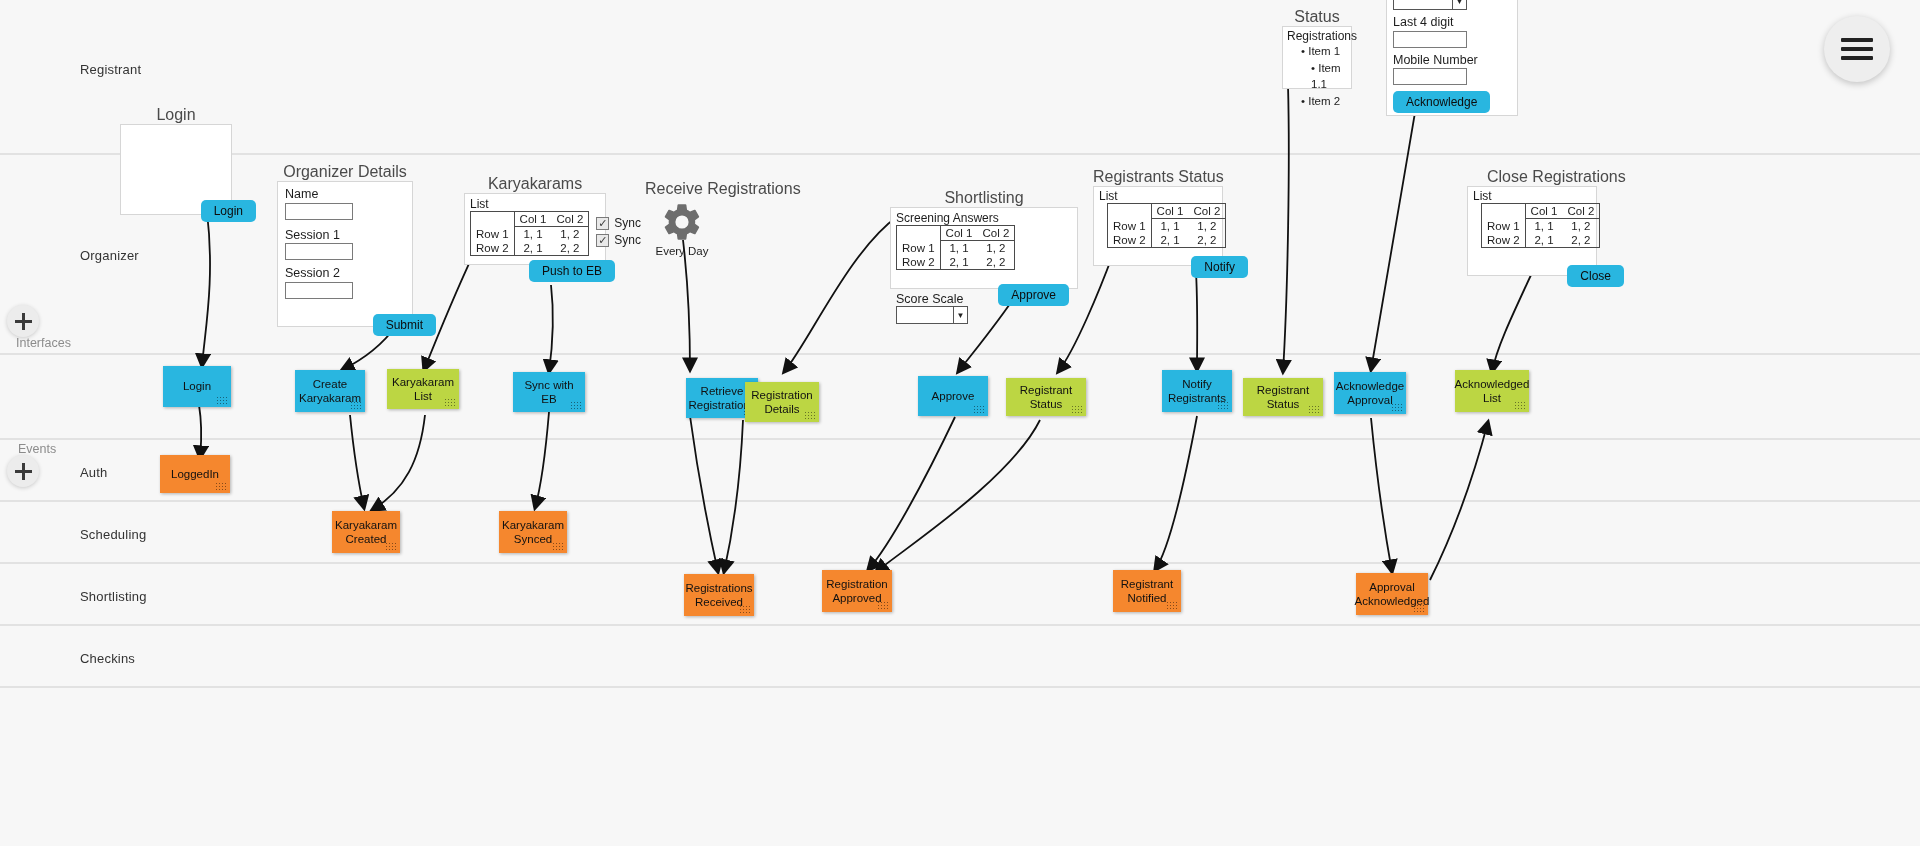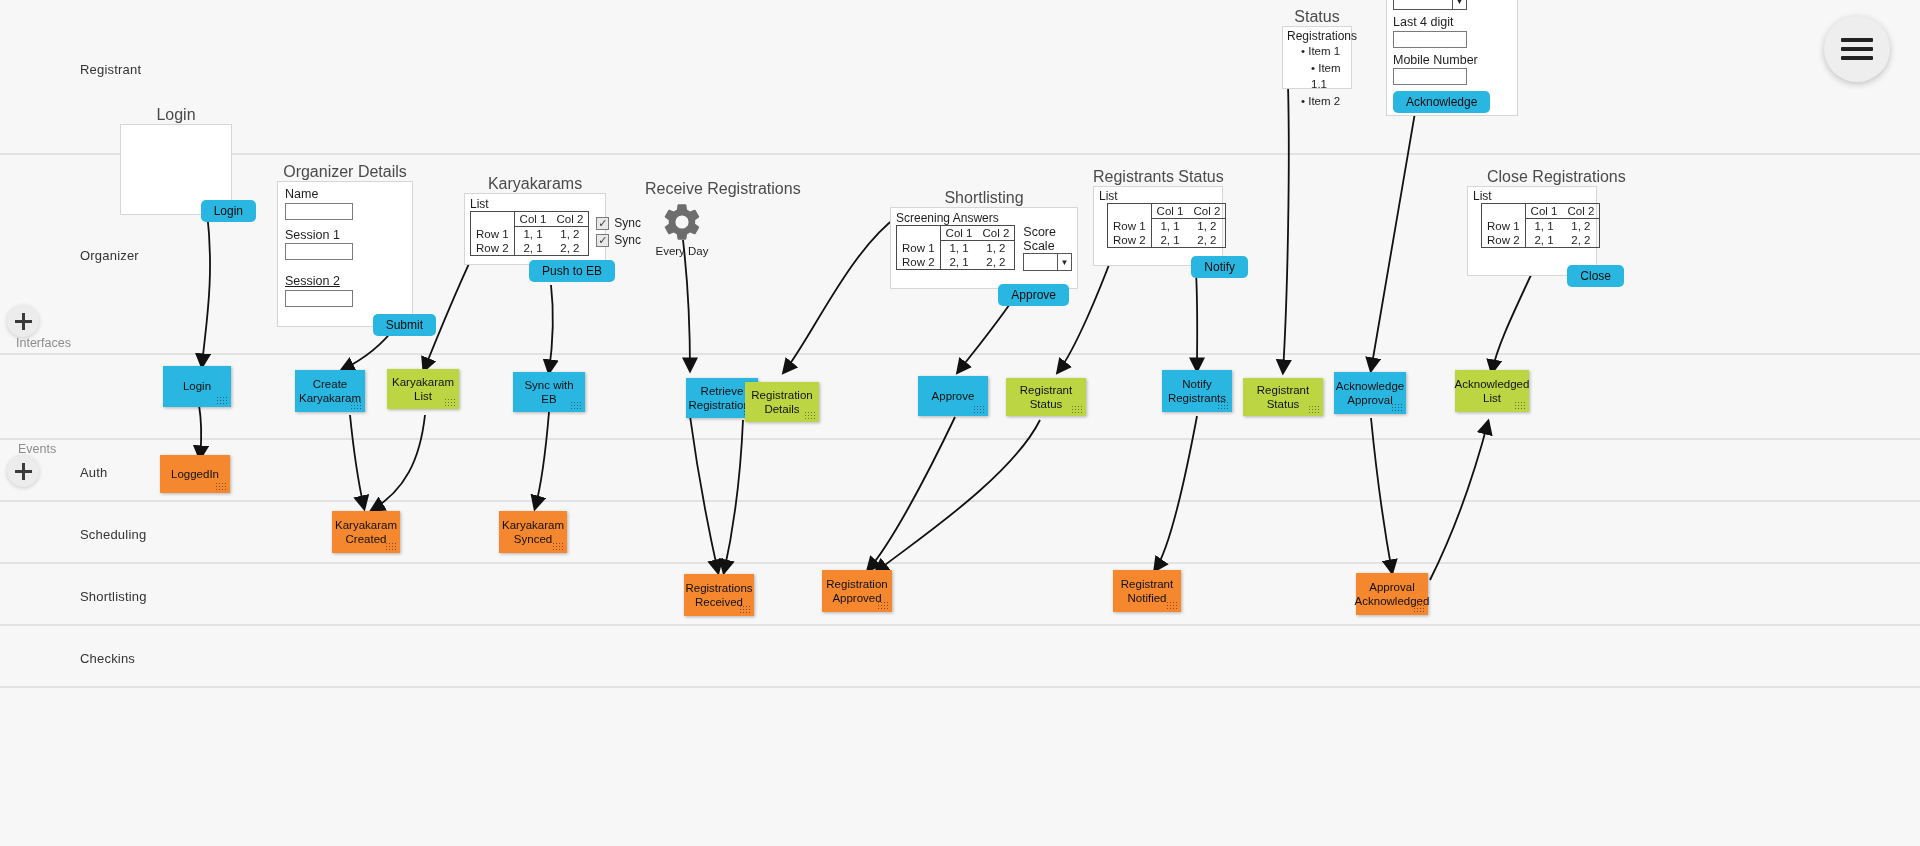--- a/index.html
+++ b/index.html
@@ -190,21 +190,21 @@
   </div>
 
   <div class="panel" style="left:277px; top:181px; width:136px; height:146px;">
     <div class="panel-title">Organizer Details</div>
     <div class="panel-body">
       <div style="padding:5px 7px;">
         <span class="fld-label">Name</span>
         <input class="fld" style="width: 68px;" value="">
         <span class="fld-label" style="margin-top:8px;">Session 1</span>
         <input class="fld" style="width: 68px;" value="">
-        <span class="fld-label" style="margin-top:14px;text-decoration:underline;">Session 2</span>
+        <span class="fld-label" style="margin-top:6px;">Session 2</span>
         <input class="fld" style="width: 68px;" value="">
       </div>
       <button class="btn" style="position:absolute; right:-24px; bottom:-10px;">Submit</button>
     </div>
   </div>
 
   <div class="panel" style="left:464px; top:193px; width:142px; height:72px;">
     <div class="panel-title">Karyakarams</div>
     <div class="panel-body">
       <div style="padding:3px 5px; display:flex; gap:7px;">
@@ -253,21 +253,21 @@
           <path fill="#6d6d6d" d="M19.14 12.94a7.07 7.07 0 000-1.88l2.03-1.58a.5.5 0 00.12-.64l-1.92-3.32a.5.5 0 00-.6-.22l-2.39.96a7.2 7.2 0 00-1.63-.94l-.36-2.54a.5.5 0 00-.5-.42h-3.84a.5.5 0 00-.5.42l-.36 2.54c-.59.24-1.13.56-1.63.94l-2.39-.96a.5.5 0 00-.6.22L2.65 8.84a.5.5 0 00.12.64l2.03 1.58a7.07 7.07 0 000 1.88l-2.03 1.58a.5.5 0 00-.12.64l1.92 3.32c.13.22.39.3.6.22l2.39-.96c.5.38 1.04.7 1.63.94l.36 2.54c.04.24.25.42.5.42h3.84c.25 0 .46-.18.5-.42l.36-2.54c.59-.24 1.13-.56 1.63-.94l2.39.96c.22.08.47 0 .6-.22l1.92-3.32a.5.5 0 00-.12-.64l-2.03-1.58zM12 15.6A3.6 3.6 0 1112 8.4a3.6 3.6 0 010 7.2z"></path>
         </svg>
         <span class="gear-cap">Every Day</span>
       </div>
     </div>
   </div>
 
   <div class="panel" style="left:890px; top:207px; width:188px; height:82px;">
     <div class="panel-title">Shortlisting</div>
     <div class="panel-body">
-      <div style="padding:3px 5px; display:flex; gap:8px;">
+      <div style="padding:3px 5px; display:flex; gap:8px;flex-direction:column;">
         <div>
           <div class="mk-list-label">Screening Answers</div>
           <table class="mk">
             <tbody>
                 <tr class="hdr">
               <td class="rowhdr"></td>
               <td>Col 1</td>
               <td>Col 2</td>
             </tr>
             <tr>

